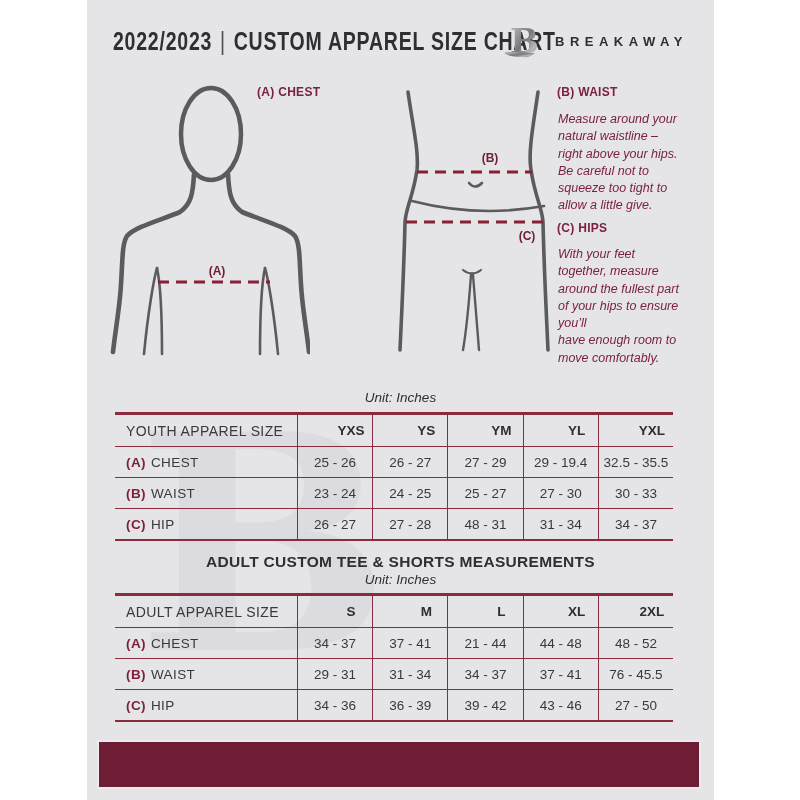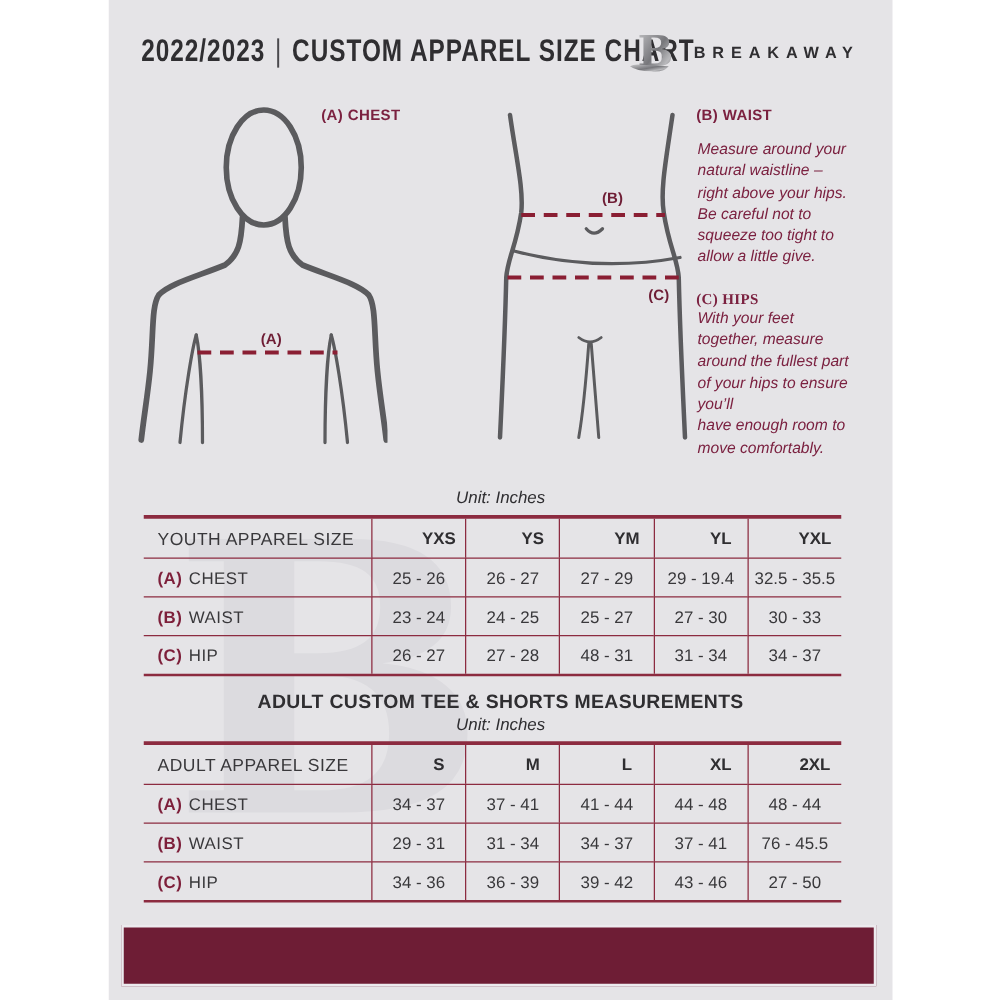--- a/index.html
+++ b/index.html
@@ -109,21 +109,21 @@
   <div class="sec-heading layer" style="left:170px;top:85px;">(A) CHEST</div>
 
   <div class="sec-heading layer" style="left:470px;top:85px;">(B) WAIST</div>
   <div class="sec-body layer" style="left:471px;top:111px;width:150px;">Measure around your
 natural waistline –
 right above your hips.
 Be careful not to
 squeeze too tight to
 allow a little give.</div>
 
-  <div class="sec-heading layer" style="left:470px;top:232px;font-family:Liberation Serif, serif;">(C) HIPS</div>
+  <div class="sec-heading layer" style="left:470px;top:221px;">(C) HIPS</div>
   <div class="sec-body layer" style="left:471px;top:246px;width:158px;">With your feet
 together, measure
 around the fullest part
 of your hips to ensure
 you’ll
 have enough room to
 move comfortably.</div>
 
   <div class="tbl-unit" style="top:390px;">Unit: Inches</div>
 
@@ -176,23 +176,23 @@
     <div class="c hrow size-head">L</div>
     <div class="c hrow size-head">XL</div>
     <div class="c hrow size-head">2XL</div>
 
     <div class="c first bt row-label">
       <span class="row-prefix">(A)</span>
       <span>CHEST</span>
     </div>
     <div class="c bt">34 - 37</div>
     <div class="c bt">37 - 41</div>
-    <div class="c bt">41 - 44</div>
+    <div class="c bt">21 - 44</div>
     <div class="c bt">44 - 48</div>
-    <div class="c bt">48 - 44</div>
+    <div class="c bt">48 - 52</div>
 
     <div class="c first bt row-label">
       <span class="row-prefix">(B)</span>
       <span>WAIST</span>
     </div>
     <div class="c bt">29 - 31</div>
     <div class="c bt">31 - 34</div>
     <div class="c bt">34 - 37</div>
     <div class="c bt">37 - 41</div>
     <div class="c bt">76 - 45.5</div>

